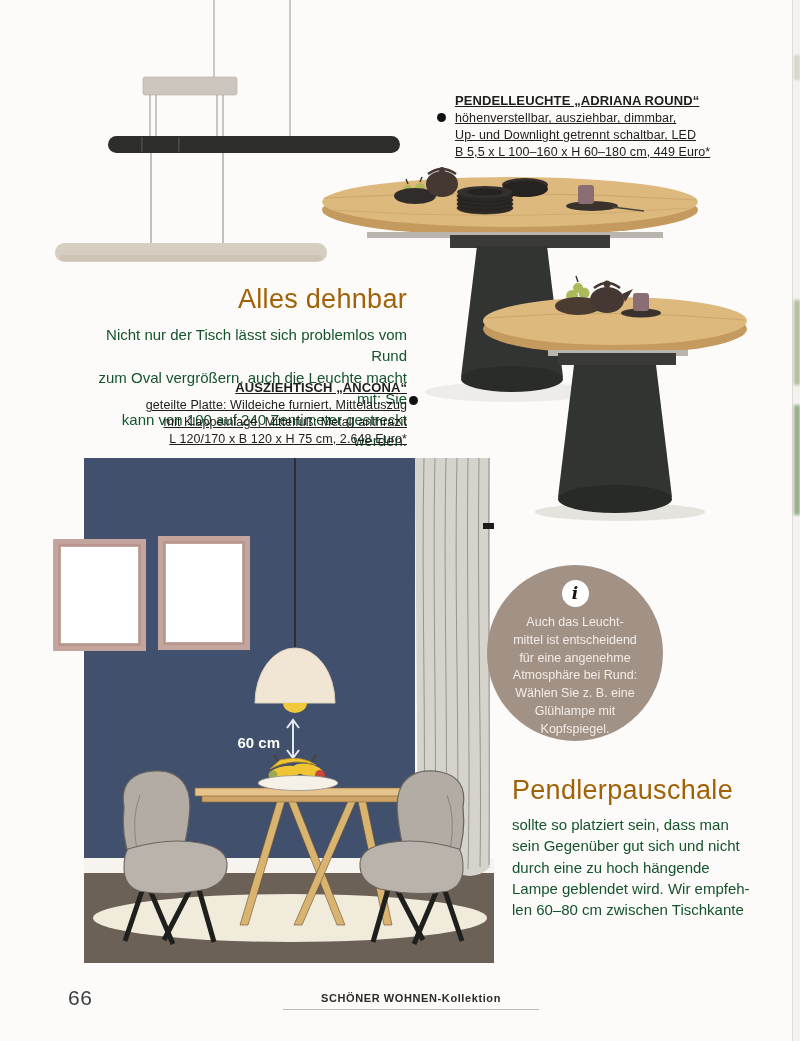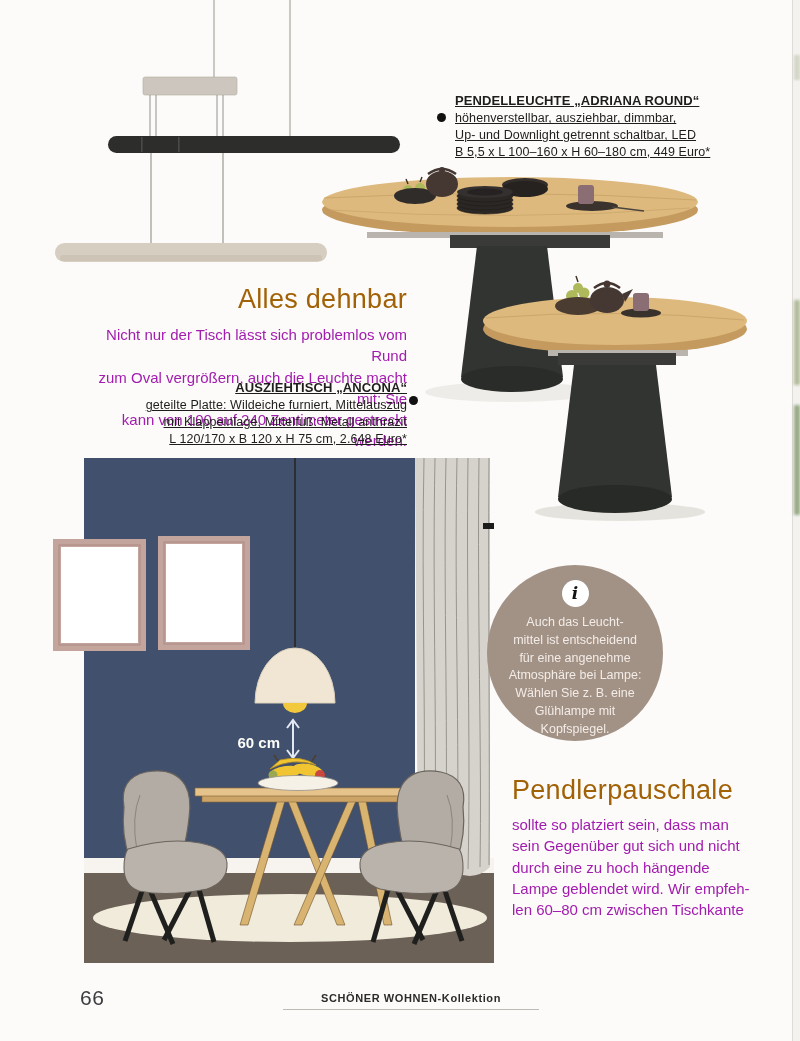--- a/index.html
+++ b/index.html
@@ -12,21 +12,21 @@
   .abs{position:absolute;}
   svg text{font-family:"Liberation Sans",sans-serif;}
 
   
   .spec{font-size:12.5px; line-height:1.34; letter-spacing:.1px;text-decoration:underline;}
   .spec .name{font-weight:bold; font-size:13px; margin-bottom:1px;}
   .spec.right{text-align:right;}
   .bullet{width:9px;height:9px;border-radius:50%;background:#111;}
 
   .h1{font-size:27px; font-weight:400; letter-spacing:.3px; color:#a16207;}
-  .body-txt{font-size:15px; line-height:1.42; color:#a21caf;}
+  .body-txt{font-size:15px; line-height:1.42; color:#14532d;}
   .right-al{text-align:right;}
 
   
   .bubble{
     left:487px; top:565px; width:176px; height:176px; border-radius:50%;
     background:var(--info_bg); color:var(--info_text);
     display:flex; flex-direction:column; align-items:center;
     font-size:12.5px; line-height:1.42; text-align:center;
   }
   .bubble .i-circle{
@@ -261,39 +261,39 @@
       <path d="M88,394 Q128,382 160,388 Q186,393 187,408 Q188,427 167,434 Q128,442 99,436 Q84,431 84,413 Q84,399 88,394 Z" style="fill:var(--chair_seat)" stroke="#6a645d" stroke-width="1.1"></path>
     </g>
   </svg>
 
   <div class="abs bubble">
     <div class="i-circle">i</div>
     <div class="lines">
         <div>Auch das Leucht-</div>
         <div>mittel ist entscheidend</div>
         <div>für eine angenehme</div>
-        <div>Atmosphäre bei Lampe:</div>
+        <div>Atmosphäre bei Rund:</div>
         <div>Wählen Sie z. B. eine</div>
         <div>Glühlampe mit</div>
         <div>Kopfspiegel.</div>
       </div>
   </div>
 
   <div class="abs" style="left:512px;top:775px;width:262px;">
     <div class="h1">Pendlerpauschale</div>
     <div class="body-txt" style="margin-top:8px;">
         <div>sollte so platziert sein, dass man</div>
         <div>sein Gegenüber gut sich und nicht</div>
         <div>durch eine zu hoch hängende</div>
         <div>Lampe geblendet wird. Wir empfeh-</div>
         <div>len 60–80 cm zwischen Tischkante</div>
       </div>
   </div>
 
-  <div class="abs page-num" style="left:80px;top:986px;">66</div>
+  <div class="abs page-num" style="left:68px;top:986px;">66</div>
   <div class="abs footer-mag" style="left:280px;top:992px;width:262px;">SCHÖNER WOHNEN-Kollektion</div>
   <div class="abs footer-rule" style="left:283px;top:1009px;width:256px;"></div>
 
   <div class="abs edge">
     <div class="g1"></div>
     <div class="g2"></div>
     <div class="g3"></div>
   </div>
 
 </div>

